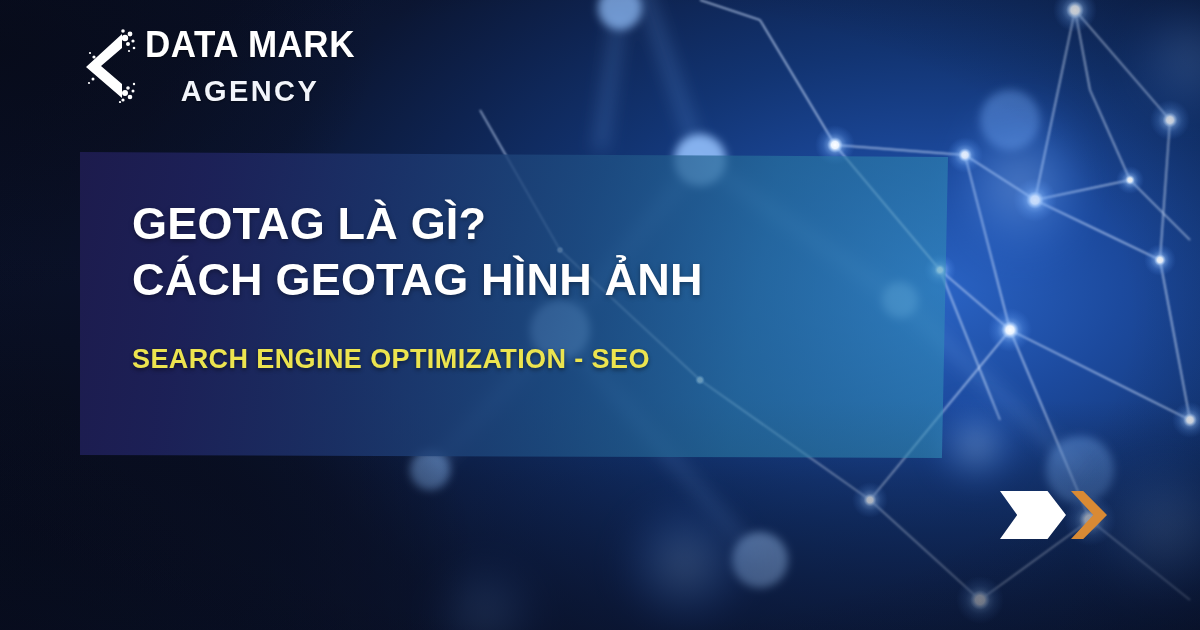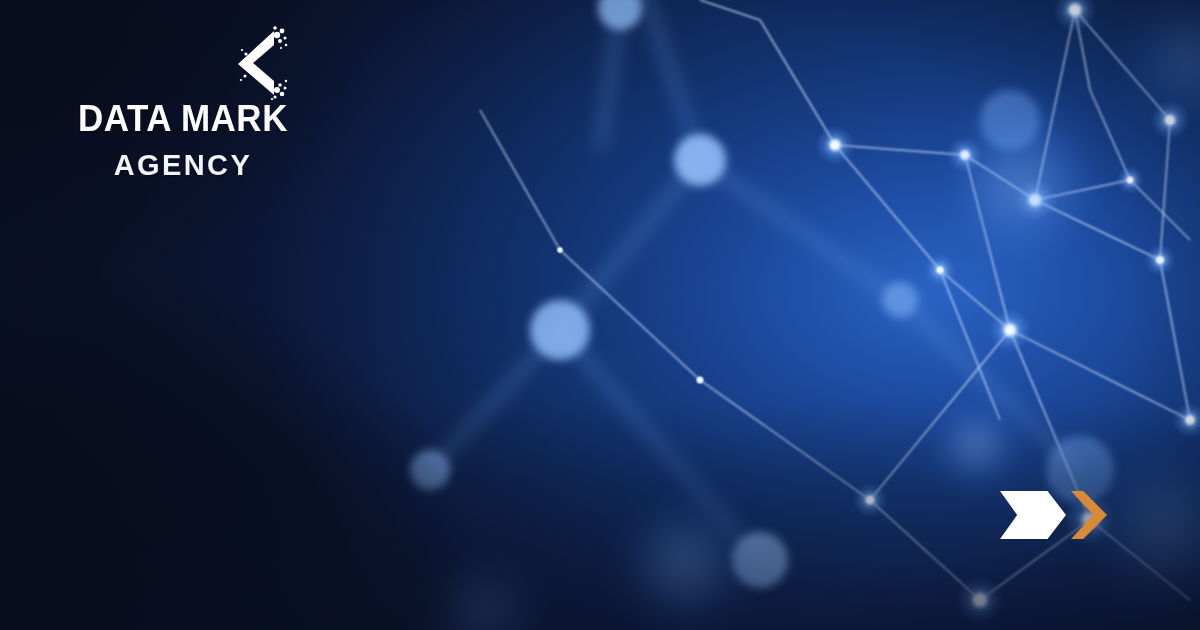--- a/index.html
+++ b/index.html
@@ -36,21 +36,21 @@
   }
 
   
   .net{ position:absolute; inset:0; width:1200px; height:630px; }
 
   
   .bokeh{ position:absolute; border-radius:50%; pointer-events:none; }
   .bk{ background:radial-gradient(circle at 50% 50%, rgba(168,205,255,.95) 0%, rgba(90,150,240,.75) 28%, rgba(46,104,210,.38) 55%, rgba(30,80,180,0) 78%); }
 
   
-  .logo{ position:absolute; left:78px; top:26px; display:flex; align-items:flex-end; gap:0;flex-direction:column; }
+  .logo{ position:absolute; left:78px; top:26px; display:flex; align-items:center; gap:9px; }
   .logo-mark{ position:relative; width:58px; height:74px; }
   .logo-text{ display:flex; flex-direction:column; align-items:center; line-height:1; }
   .logo-name{
     font-size:35px; font-weight:700; color:#ffffff;
     letter-spacing:.5px; font-stretch:condensed;
     transform:scaleY(1.06);
     text-shadow:0 1px 2px rgba(0,0,0,.45);
   }
   .logo-sub{
     font-size:29px; font-weight:700; color:#f2f5fb;
@@ -254,19 +254,29 @@
             <circle cx="11" cy="54" r="1.1"></circle>
         </g>
       </svg>
     </div>
     <div class="logo-text">
       <div class="logo-name">DATA MARK</div>
       <div class="logo-sub">AGENCY</div>
     </div>
   </div>
 
+  <div class="panel">
+    <div class="panel-inner">
+      <h1 class="title">
+        <span class="title-line">GEOTAG LÀ GÌ?</span>
+        <span class="title-line">CÁCH GEOTAG HÌNH ẢNH</span>
+      </h1>
+      <div class="rule"></div>
+      <div class="subtitle">SEARCH ENGINE OPTIMIZATION - SEO</div>
+    </div>
+  </div>
 
   <div class="arrows">
     <div class="arrow-white"></div>
     <div class="arrow-orange"></div>
   </div>
 
 </div>
 
 </body></html>

